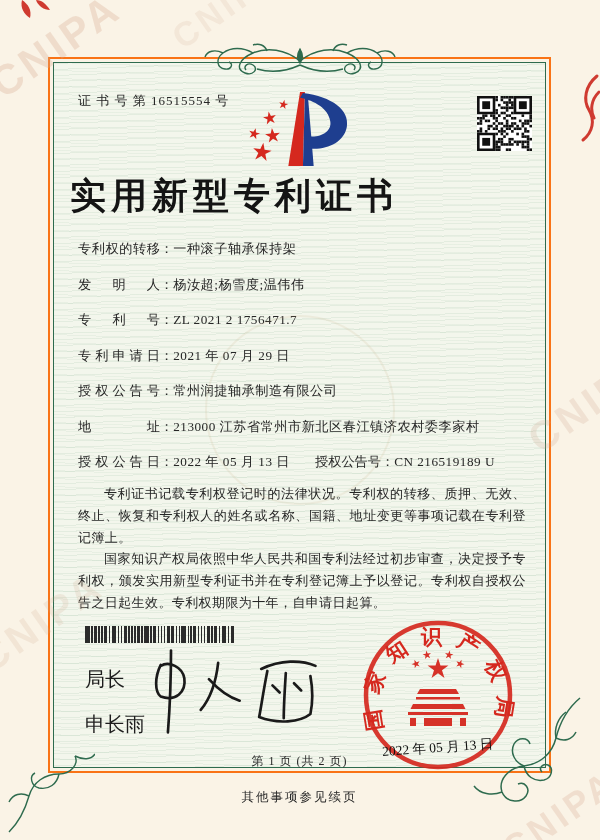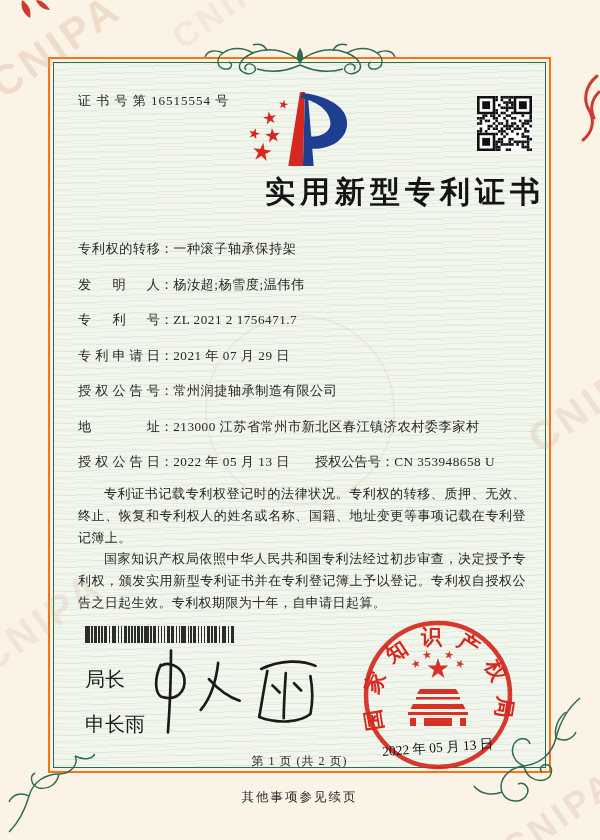--- a/index.html
+++ b/index.html
@@ -22,22 +22,22 @@
       repeating-linear-gradient(178deg, rgba(120,170,135,0.13) 0 1px, transparent 1px 6px),
       repeating-linear-gradient(182deg, rgba(120,170,135,0.09) 0 1px, transparent 1px 8px),
       #f3f6ec;
     overflow:visible;
   }
   
   .cert-no { position:absolute; left:24px; top:29px; font-size:13px; letter-spacing:1px; }
   .logo { position:absolute; left:188px; top:27px; width:118px; height:78px; }
   .qr { position:absolute; left:423px; top:33px; width:55px; height:55px; background:#fff; }
   .title {
-    position:absolute; left:0; top:109px; width:100%;
-    text-align:right; font-size:30px; font-weight:700; letter-spacing:5px; color:#141414;
+    position:absolute; left:16px; top:109px; width:100%;
+    text-align:left; font-size:36px; font-weight:700; letter-spacing:5px; color:#141414;
   }
   
   .fields { position:absolute; left:24px; top:177px; width:450px; font-size:13.2px; }
   .field-row { position:relative; height:20px; margin-bottom:15.5px; white-space:nowrap; }
   .flabel {
     display:inline-block; width:82px; text-align:justify; text-align-last:justify;
     -moz-text-align-last:justify; vertical-align:top;
   }
   .fvalue { letter-spacing:0.5px; }
   .second-cell { position:absolute; left:237px; top:0; }
@@ -269,21 +269,21 @@
       </div>
       <div class="field-row">
         <span class="flabel">授权公告号</span><span>：</span><span class="fvalue">常州润捷轴承制造有限公司</span>
       </div>
       <div class="field-row">
         <span class="flabel">地址</span><span>：</span><span class="fvalue">213000 江苏省常州市新北区春江镇济农村委李家村</span>
       </div>
       <div class="field-row">
         <span class="flabel">授权公告日</span><span>：</span><span class="fvalue">2022 年 05 月 13 日</span>
         <span class="second-cell">
-          <span>授权公告号</span><span>：</span><span class="fvalue">CN 353948658 U</span>
+          <span>授权公告号</span><span>：</span><span class="fvalue">CN 216519189 U</span>
         </span>
       </div>
     </div>
 
     <div class="paras">
       <p>专利证书记载专利权登记时的法律状况。专利权的转移、质押、无效、终止、恢复和专利权人的姓名或名称、国籍、地址变更等事项记载在专利登记簿上。</p>
       <p>国家知识产权局依照中华人民共和国专利法经过初步审查，决定授予专利权，颁发实用新型专利证书并在专利登记簿上予以登记。专利权自授权公告之日起生效。专利权期限为十年，自申请日起算。</p>
     </div>
 
     <div class="barcode" id="barcode">

